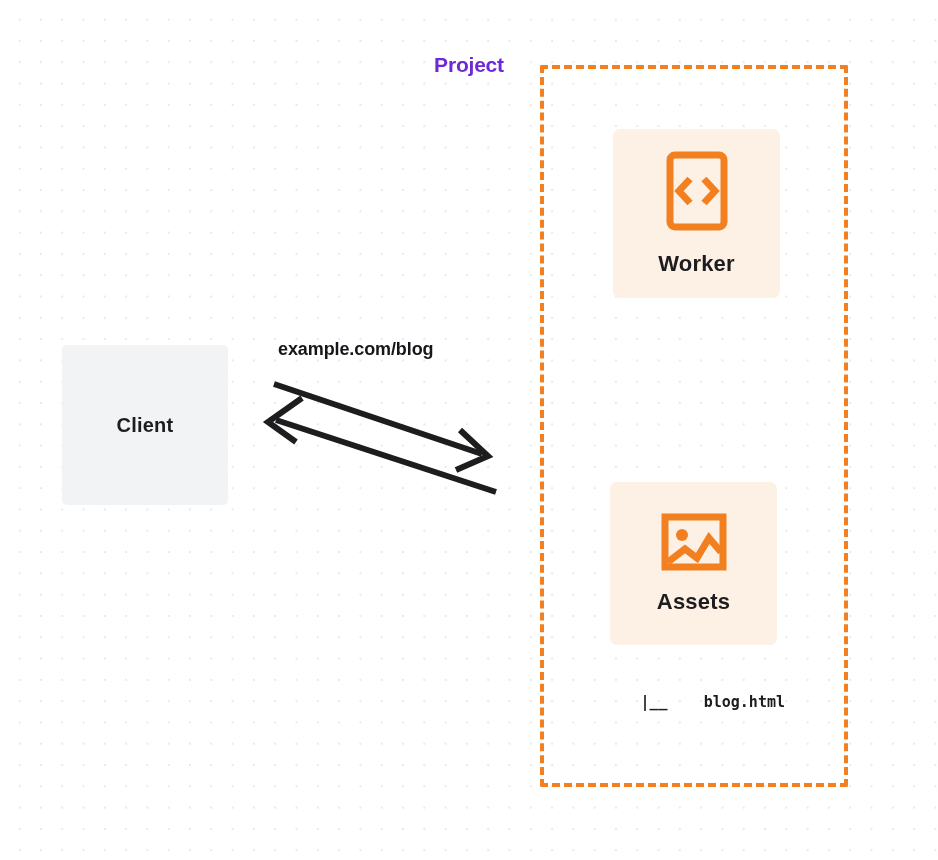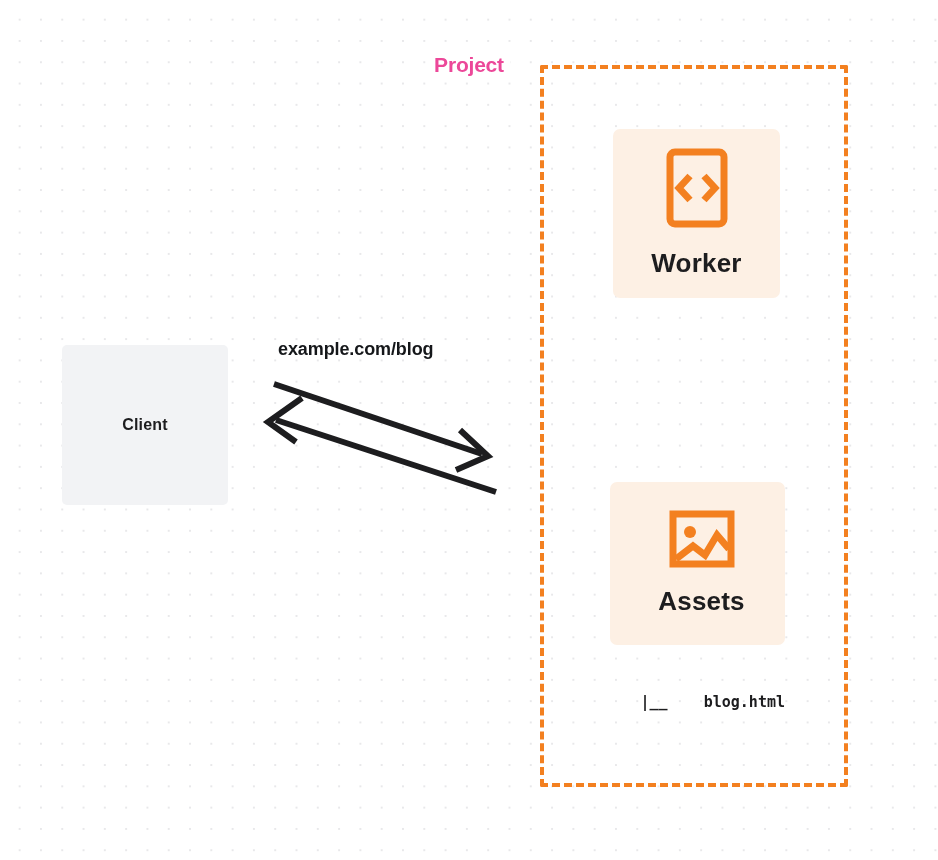--- a/index.html
+++ b/index.html
@@ -26,21 +26,21 @@
     top: 345px;
     width: 166px;
     height: 160px;
     background: #f2f3f5;
     border-radius: 5px;
     display: flex;
     align-items: center;
     justify-content: center;
   }
   #client-label {
-    font-size: 16px;
+    font-size: 20px;
     font-weight: bold;
     color: #1d1d1f;
     letter-spacing: 0.2px;
   }
 
   
   #connector-label {
     position: absolute;
     left: 278px;
     top: 339px;
@@ -73,21 +73,21 @@
   }
   #project-title {
     position: absolute;
     left: 50%;
     top: 65px;
     transform: translate(-50%, -50%);
     background: #ffffff;
     padding: 0 6px;
     font-size: 21px;
     font-weight: bold;
-    color: #ec4899;
+    color: #6d28d9;
     letter-spacing: -0.2px;
     white-space: nowrap;
   }
 
   
   .service-box {
     position: absolute;
     background: #fdf0e4;
     border-radius: 7px;
     display: flex;
@@ -99,29 +99,28 @@
     left: 613px;
     top: 129px;
     width: 167px;
     height: 169px;
   }
   #assets-node {
     left: 610px;
     top: 482px;
     width: 167px;
     height: 163px;
-    padding-left: 8px;
   }
   .service-icon {
     display: block;
     margin-bottom: 16px;
   }
   #assets-node .service-icon { margin-bottom: 14px; }
   .service-label {
-    font-size: 26px;
+    font-size: 22px;
     font-weight: bold;
     color: #1d1d1f;
     letter-spacing: 0.2px;
   }
 
   
   #file-tree {
     position: absolute;
     left: 555px;
     top: 650px;

